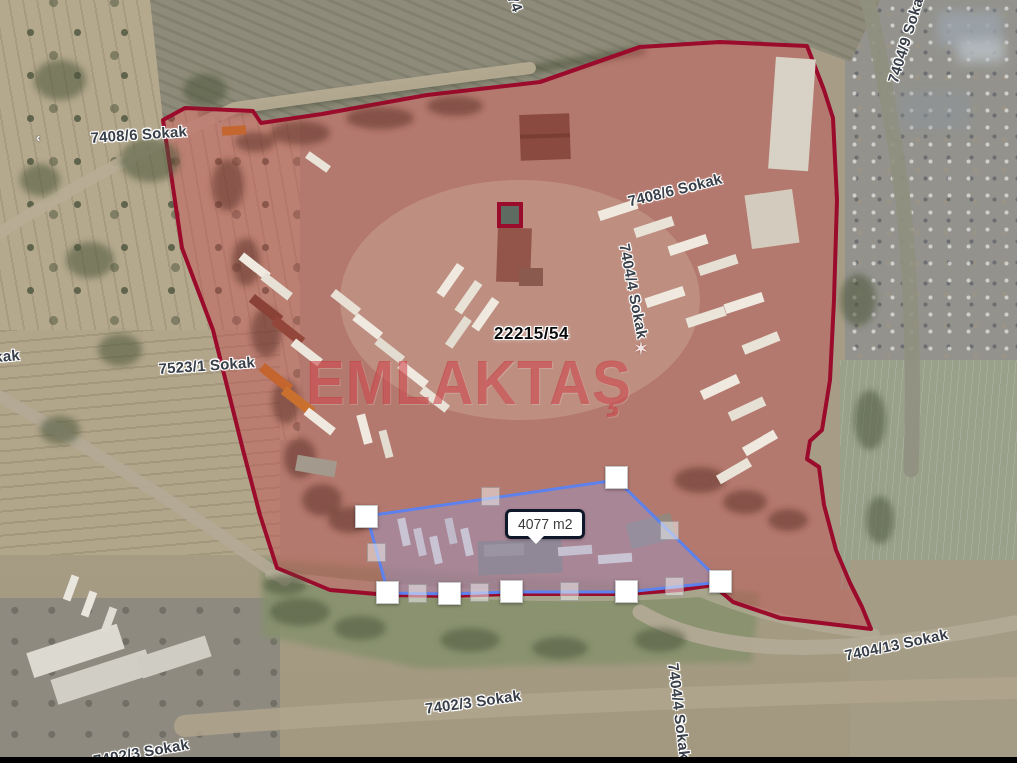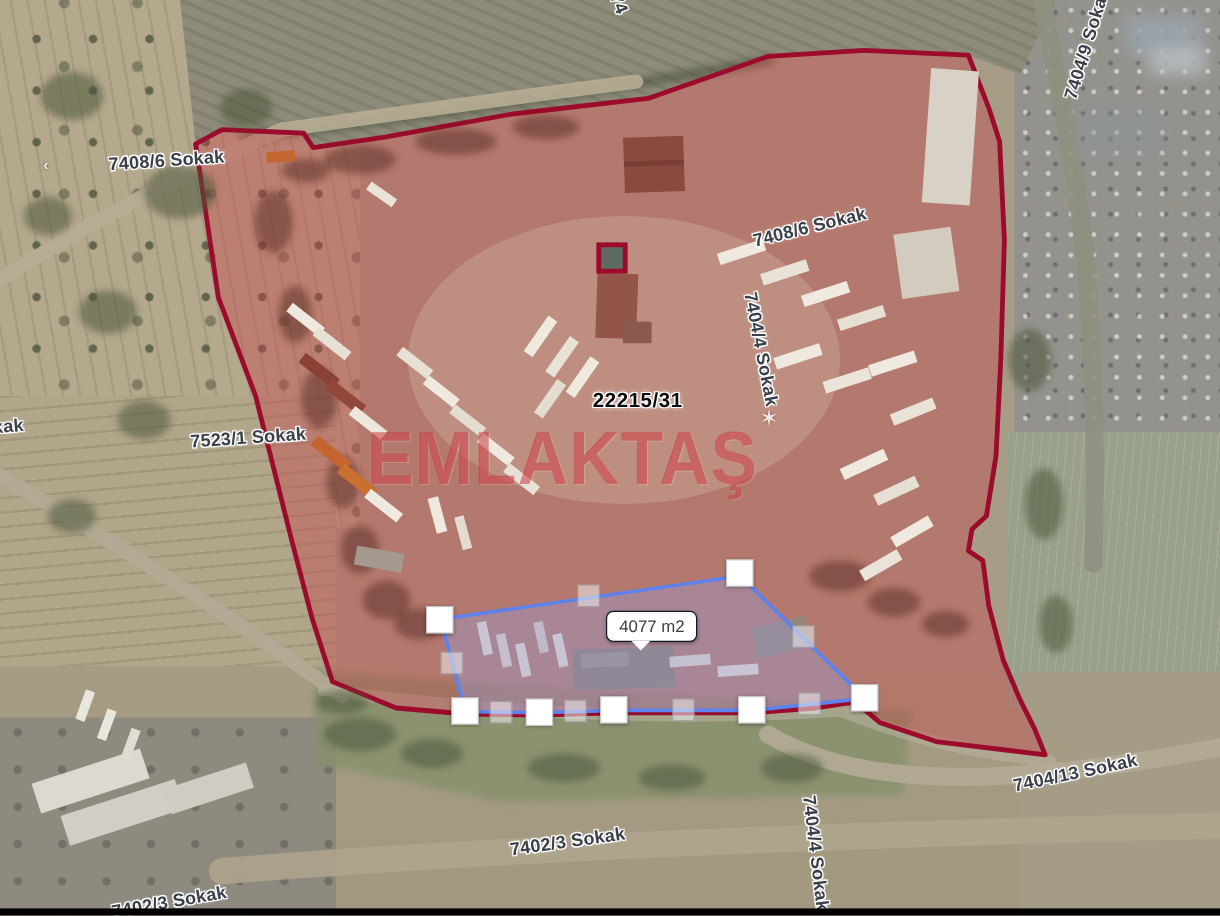--- a/index.html
+++ b/index.html
@@ -70,21 +70,21 @@
     text-shadow:-1px -1px 0 #fff,1px -1px 0 #fff,-1px 1px 0 #fff,1px 1px 0 #fff,0 0 4px #fff;
   }
   .chev{
     position:absolute;z-index:55;font-size:13px;font-weight:bold;color:#f2f2f2;
     text-shadow:0 0 2px rgba(40,40,40,0.9);
   }
 
   
   .tooltip{
     position:absolute;left:505px;top:509px;z-index:40;
-    background:#fff;border:1px solid #0f172a;border-radius:6px;
+    background:#fff;border:3px solid #0f172a;border-radius:6px;
     padding:4px 10px;font-size:14px;color:#3c3c3c;white-space:nowrap;
     box-shadow:0 1px 3px rgba(0,0,0,0.3);
   }
   .tooltip:after{
     content:"";position:absolute;left:20px;bottom:-8px;
     border-left:8px solid transparent;border-right:8px solid transparent;
     border-top:8px solid #fff;
   }
 
   
@@ -294,18 +294,18 @@
   <div class="slabel" style="left:520px;top:-8px;transform:rotate(68deg);">74</div>
   <div class="slabel" style="left:626px;top:193px;transform:rotate(-14deg);">7408/6 Sokak</div>
   <div class="slabel" style="left:633px;top:242px;transform:rotate(79deg);">7404/4 Sokak</div>
   <div class="slabel" style="left:-26px;top:350px;transform:rotate(-5deg);">Sokak</div>
   <div class="slabel" style="left:158px;top:360px;transform:rotate(-4deg);">7523/1 Sokak</div>
   <div class="slabel" style="left:843px;top:647px;transform:rotate(-12deg);">7404/13 Sokak</div>
   <div class="slabel" style="left:424px;top:700px;transform:rotate(-8deg);">7402/3 Sokak</div>
   <div class="slabel" style="left:682px;top:662px;transform:rotate(83deg);">7404/4 Sokak</div>
   <div class="slabel" style="left:92px;top:752px;transform:rotate(-10deg);">7402/3 Sokak</div>
 
-  <div class="parcelnum" style="left:494px;top:324px;">22215/31</div>
+  <div class="parcelnum" style="left:494px;top:324px;">22215/54</div>
 
   <div class="chev" style="left:36px;top:130px;">‹</div>
 
   <div class="blackbar"></div>
 </div>
 
 </body></html>

